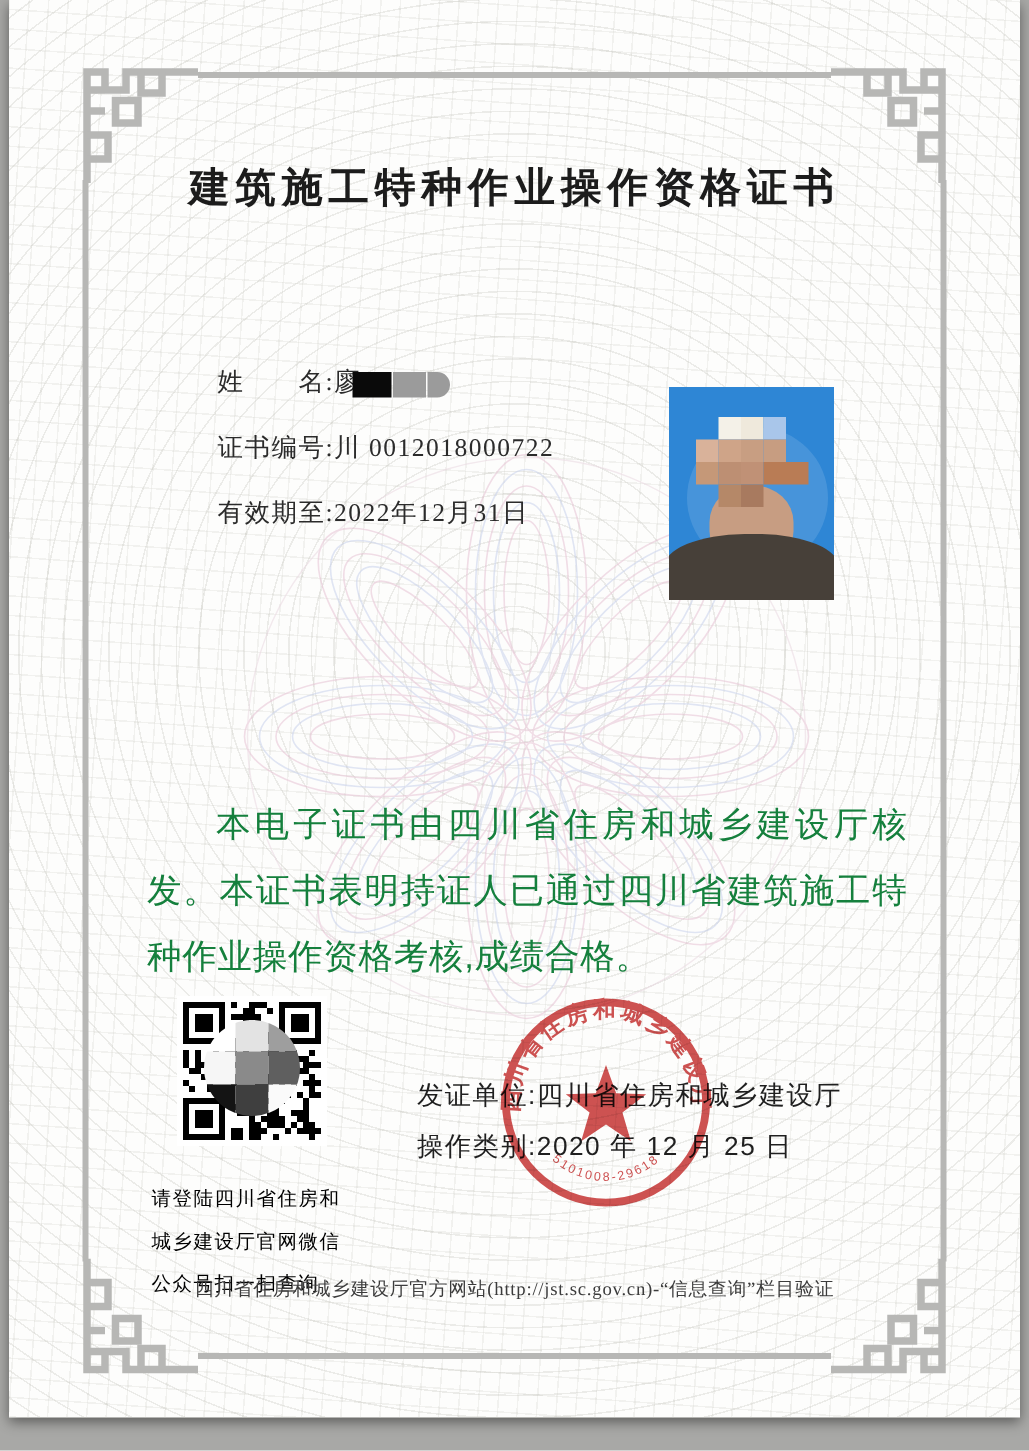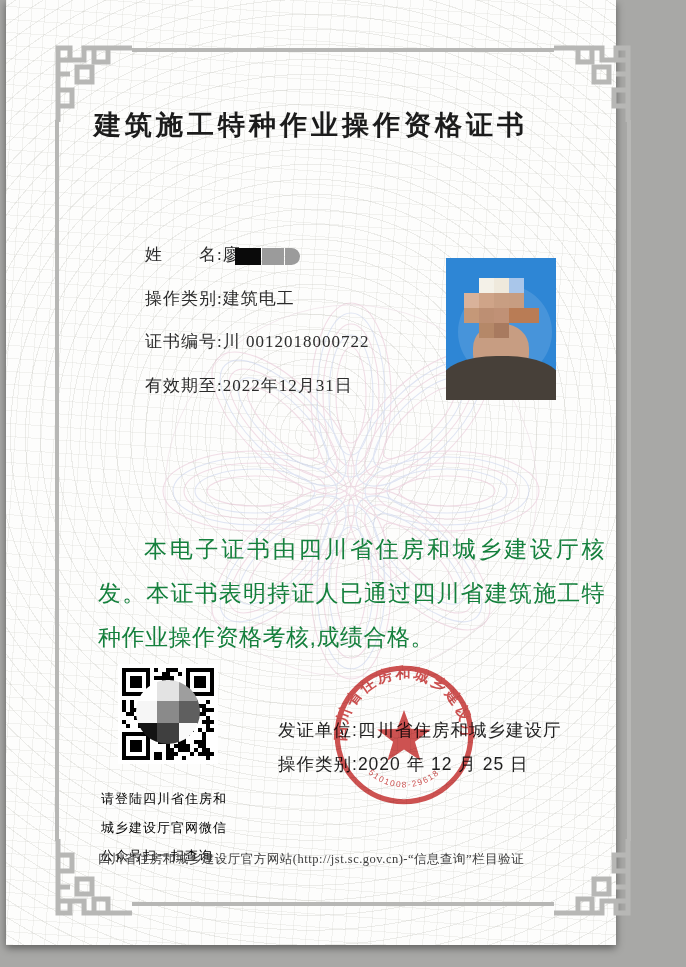--- a/index.html
+++ b/index.html
@@ -4,21 +4,21 @@
 <style>
   * { margin:0; padding:0; box-sizing:border-box; }
   html,body { width:686px; height:967px; }
   body {
     font-family:"Liberation Sans","DejaVu Sans",sans-serif;
     background:#a8a8a6;
     position:relative;
     overflow:hidden;
   }
   .page {
-    position:absolute; left:6px; top:0; width:610px; height:945px;
+    position:absolute; left:6px; top:0; width:674px; height:945px;
     background:#fdfdfc;
     box-shadow:0 3px 8px rgba(0,0,0,.45);
   }
   
   .page::before {
     content:""; position:absolute; inset:0; pointer-events:none;
     background-image:
       repeating-radial-gradient(circle at 50% 46%, rgba(190,190,182,.28) 0 1px, transparent 1px 15px),
       repeating-linear-gradient(4deg, rgba(200,200,192,.22) 0 1px, transparent 1px 13px),
       repeating-linear-gradient(94deg, rgba(200,200,192,.22) 0 1px, transparent 1px 13px);
@@ -200,23 +200,20 @@
       <path d="M8,50 H22 V66 H8"></path>
       <path d="M44,8 V22 H58 V8"></path>
     </g>
   </svg>
 
   <div class="title">建筑施工特种作业操作资格证书</div>
 
   <div class="fields">
     <div class="field-row">
       <span>姓　　名:</span><span>廖</span><span class="redact rd-black" style="width:26px;height:17px;margin-left:-6px"></span><span class="redact rd-dgray" style="width:22px;height:17px"></span><span class="redact rd-dgray" style="width:15px;height:17px;border-radius:0 9px 9px 0"></span>
-    </div>
-    <div class="field-row">
-      <span>操作类别:</span><span>建筑电工</span>
     </div>
     <div class="field-row">
       <span>证书编号:</span><span>川 0012018000722</span>
     </div>
     <div class="field-row">
       <span>有效期至:</span><span>2022年12月31日</span>
     </div>
   </div>
 
   <div class="photo">

